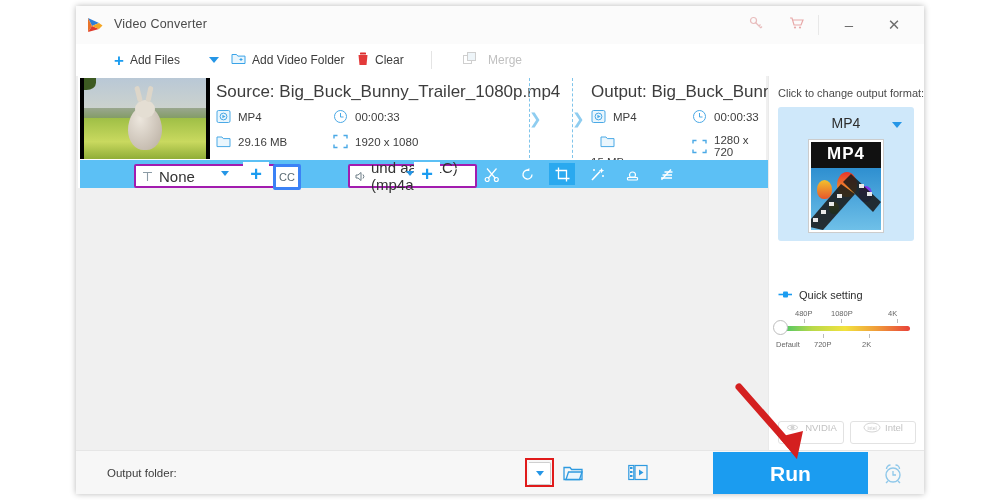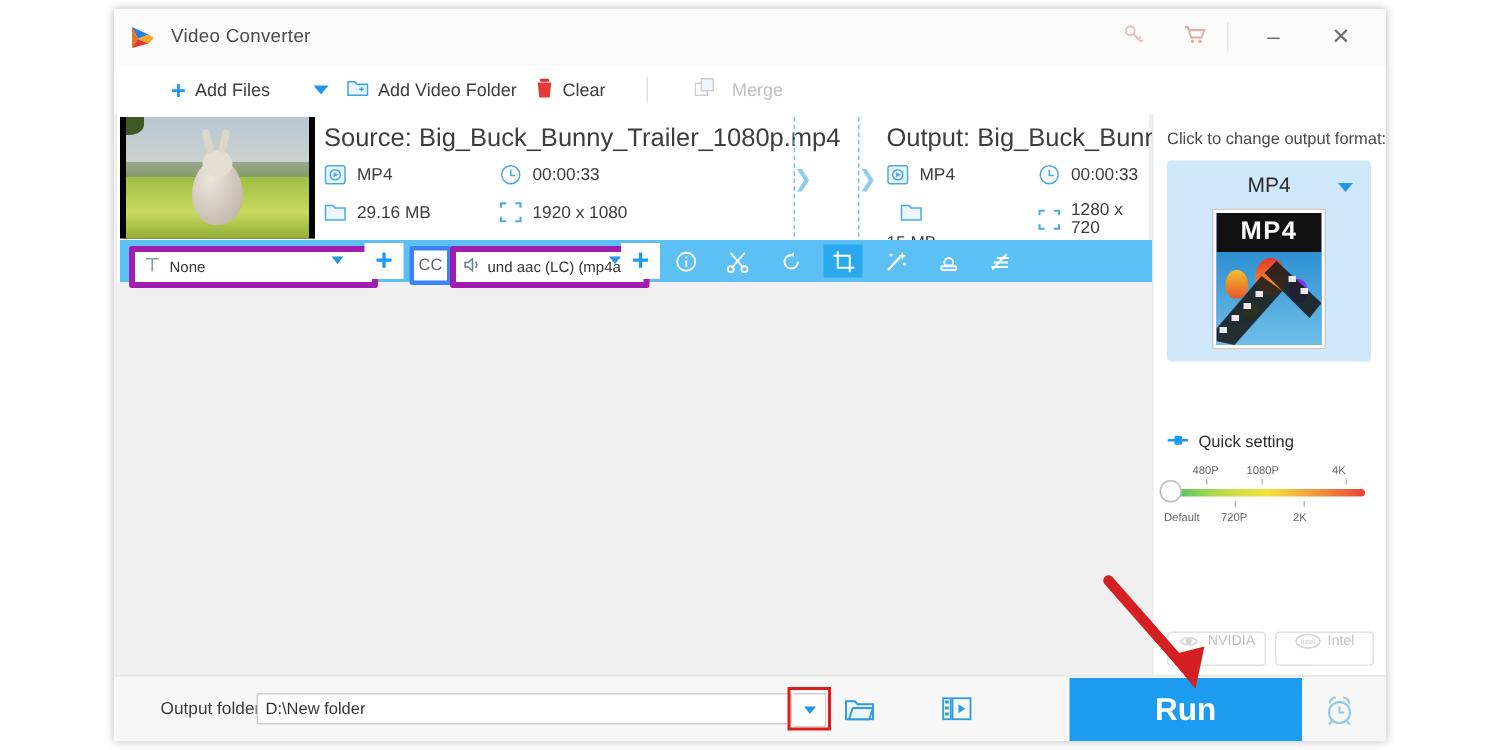--- a/index.html
+++ b/index.html
@@ -96,22 +96,22 @@
   .chev{position:absolute;top:32px;font-size:15px;color:#8fcdf0;}
   .pencil{position:absolute;left:710px;top:7px;color:#1b9cf0;font-size:12px;}
   .closex{position:absolute;left:740px;top:4px;color:#9a9a9a;font-size:13px;}
   
   .bluebar{
     position:absolute;left:2px;top:84px;width:688px;height:28px;
     background:#5cc0f5;
   }
   .selbox{
     position:absolute;top:4px;height:20px;background:#fff;
-    border:4px solid #a21caf;border-radius:2px;
-    display:flex;align-items:center;font-size:10px;color:#333;
+    border:2px solid #a21caf;border-radius:2px;
+    display:flex;align-items:center;font-size:15px;color:#333;margin-left:48px;
   }
   .selcaret{position:absolute;top:11px;width:0;height:0;
     border-left:4px solid transparent;border-right:4px solid transparent;
     border-top:5px solid #2596e6;}
   .wbtn{
     position:absolute;top:4px;width:22px;height:20px;background:#fff;
     border:3px solid #3b82f6;display:flex;align-items:center;justify-content:center;
     font-size:11px;color:#5a6b74;border-radius:2px;
   }
   .plusbtn{
@@ -545,21 +545,20 @@
             <ellipse cx="9" cy="5.5" rx="8" ry="4.5" fill="none" stroke="#d4d4d4"></ellipse>
             <text x="9" y="7.5" font-size="5" text-anchor="middle" fill="#c8c8c8" font-family="Liberation Sans">intel</text>
           </svg>
       </span>
       <span>Intel</span>
     </div>
   </div>
 
   <div class="bottombar">
     <span class="oflabel">Output folder:</span>
-    <div class="ofinput" title="D:\New folder">D:\New folder</div>
     <div class="ofcaret-wrap">
       <span style="width:0;height:0;border-left:4px solid transparent;border-right:4px solid transparent;border-top:5px solid #2596e6;"></span>
     </div>
     <span class="redbox"></span>
 
     <span style="position:absolute;left:487px;top:13px;">
       <svg width="20" height="17" viewBox="0 0 20 17">
           <path d="M1 3.5 h6 l1.6 2 H19 v10 H1 Z" fill="none" stroke="#2e9ae0" stroke-width="1.3"></path>
           <path d="M3 15.5 L5.5 8 H19 l-2.5 7.5 Z" fill="#eaf6fd" stroke="#2e9ae0" stroke-width="1.3"></path>
         </svg>

